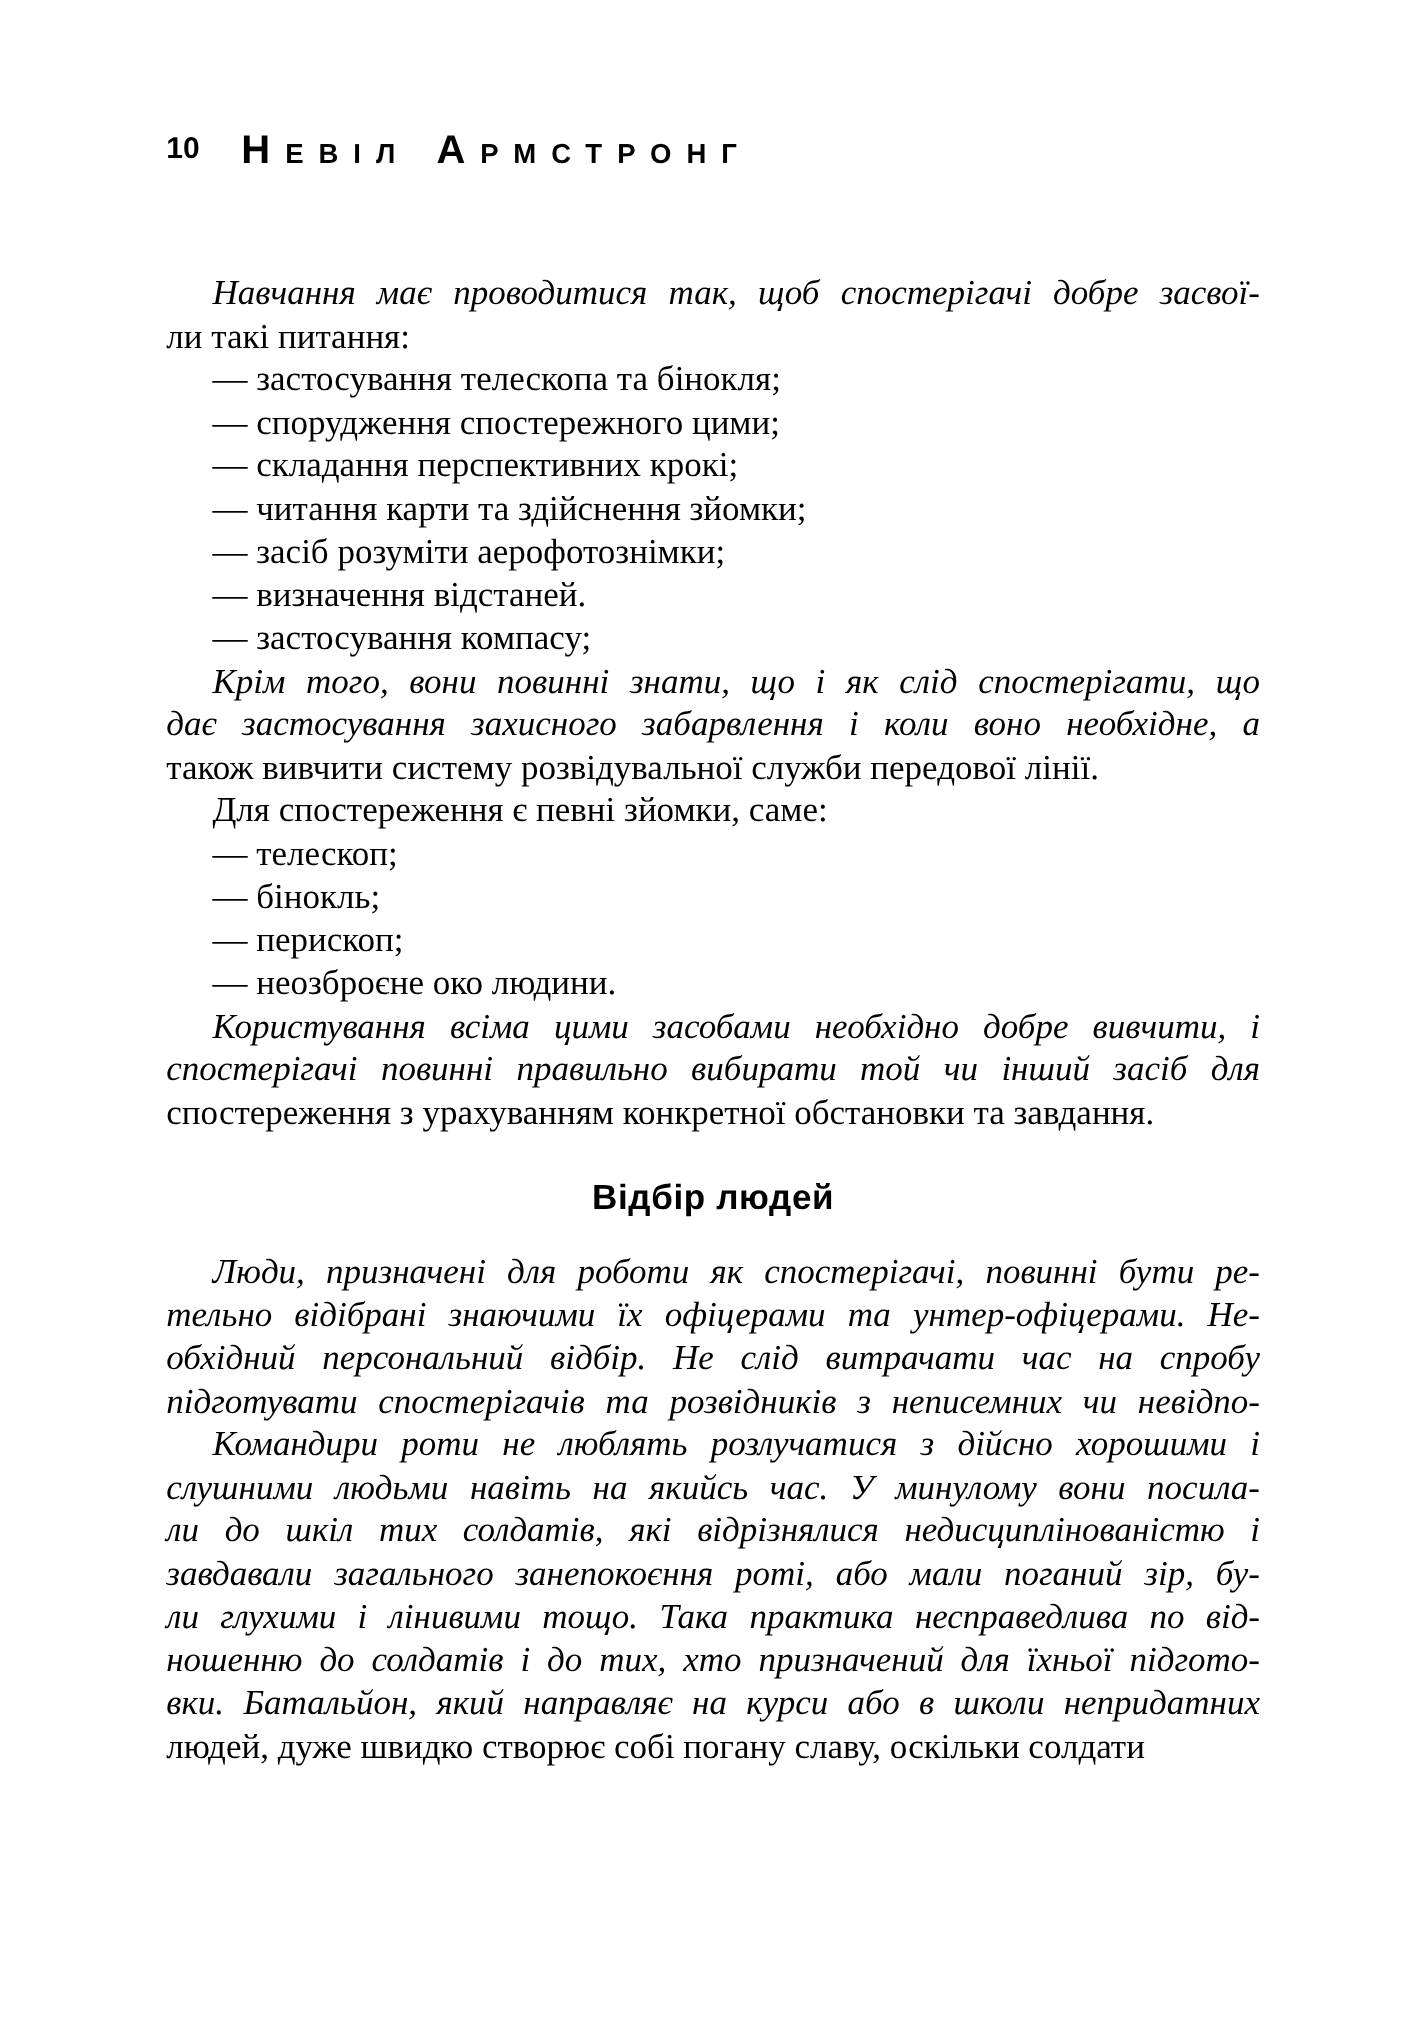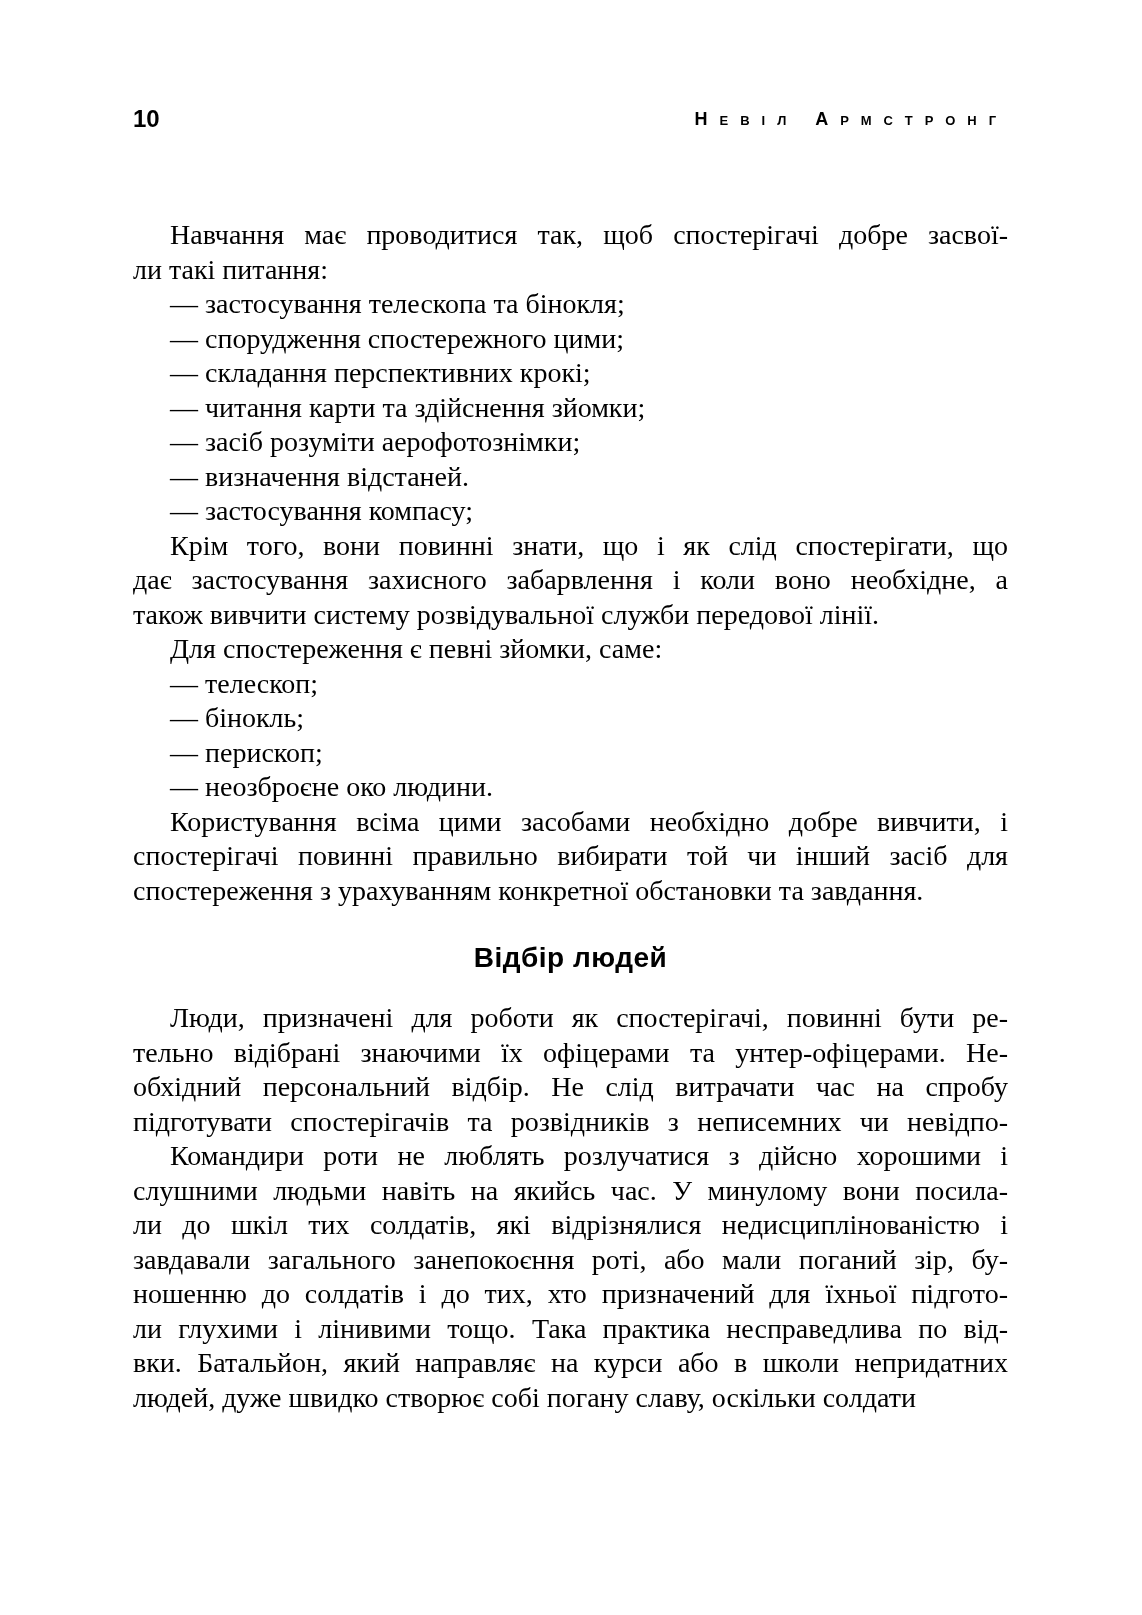--- a/index.html
+++ b/index.html
@@ -26,22 +26,22 @@
     font-weight: 700;
   }
   .page-number {
     position: absolute;
     left: 0;
     top: 0;
     font-size: 24px;
     line-height: 26px;
   }
   .running-title {
-    text-align: right;
-    font-size: 18px;
+    text-align: left;
+    font-size: 32px;
     line-height: 26px;
     font-variant: small-caps;
     letter-spacing: 12px;
     padding-left: 60px;
     white-space: nowrap;
   }
   .text-body {
     position: absolute;
     left: 133px;
     right: 134px;
@@ -52,20 +52,21 @@
   }
   .para { margin: 0; }
   .line {
     white-space: nowrap;
     overflow: visible;
   }
   .line.indent { text-indent: 37px; }
   .line.full {
     text-align: justify;
     text-align-last: justify;
+    font-style: italic;
   }
   .section-heading {
     font-family: "Liberation Sans", sans-serif;
     font-weight: 700;
     font-size: 28px;
     line-height: 34px;
     text-align: center;
     margin: 33px 0 26px 0;
     letter-spacing: 0.5px;
   }
@@ -116,19 +117,19 @@
         <div class="line indent full">Люди, призначені для роботи як спостерігачі, повинні бути ре-</div>
         <div class="line full">тельно відібрані знаючими їх офіцерами та унтер-офіцерами. Не-</div>
         <div class="line full">обхідний персональний відбір. Не слід витрачати час на спробу</div>
         <div class="line full">підготувати спостерігачів та розвідників з неписемних чи невідпо-</div>
       </div>
       <div class="para">
         <div class="line indent full">Командири роти не люблять розлучатися з дійсно хорошими і</div>
         <div class="line full">слушними людьми навіть на якийсь час. У минулому вони посила-</div>
         <div class="line full">ли до шкіл тих солдатів, які відрізнялися недисциплінованістю і</div>
         <div class="line full">завдавали загального занепокоєння роті, або мали поганий зір, бу-</div>
+        <div class="line full">ли глухими і лінивими тощо. Така практика несправедлива по від-</div>
         <div class="line full">ношенню до солдатів і до тих, хто призначений для їхньої підгото-</div>
-        <div class="line full">ли глухими і лінивими тощо. Така практика несправедлива по від-</div>
         <div class="line full">вки. Батальйон, який направляє на курси або в школи непридатних</div>
         <div class="line">людей, дуже швидко створює собі погану славу, оскільки солдати</div>
       </div>
     </main>
 </div>
 
 </body></html>

